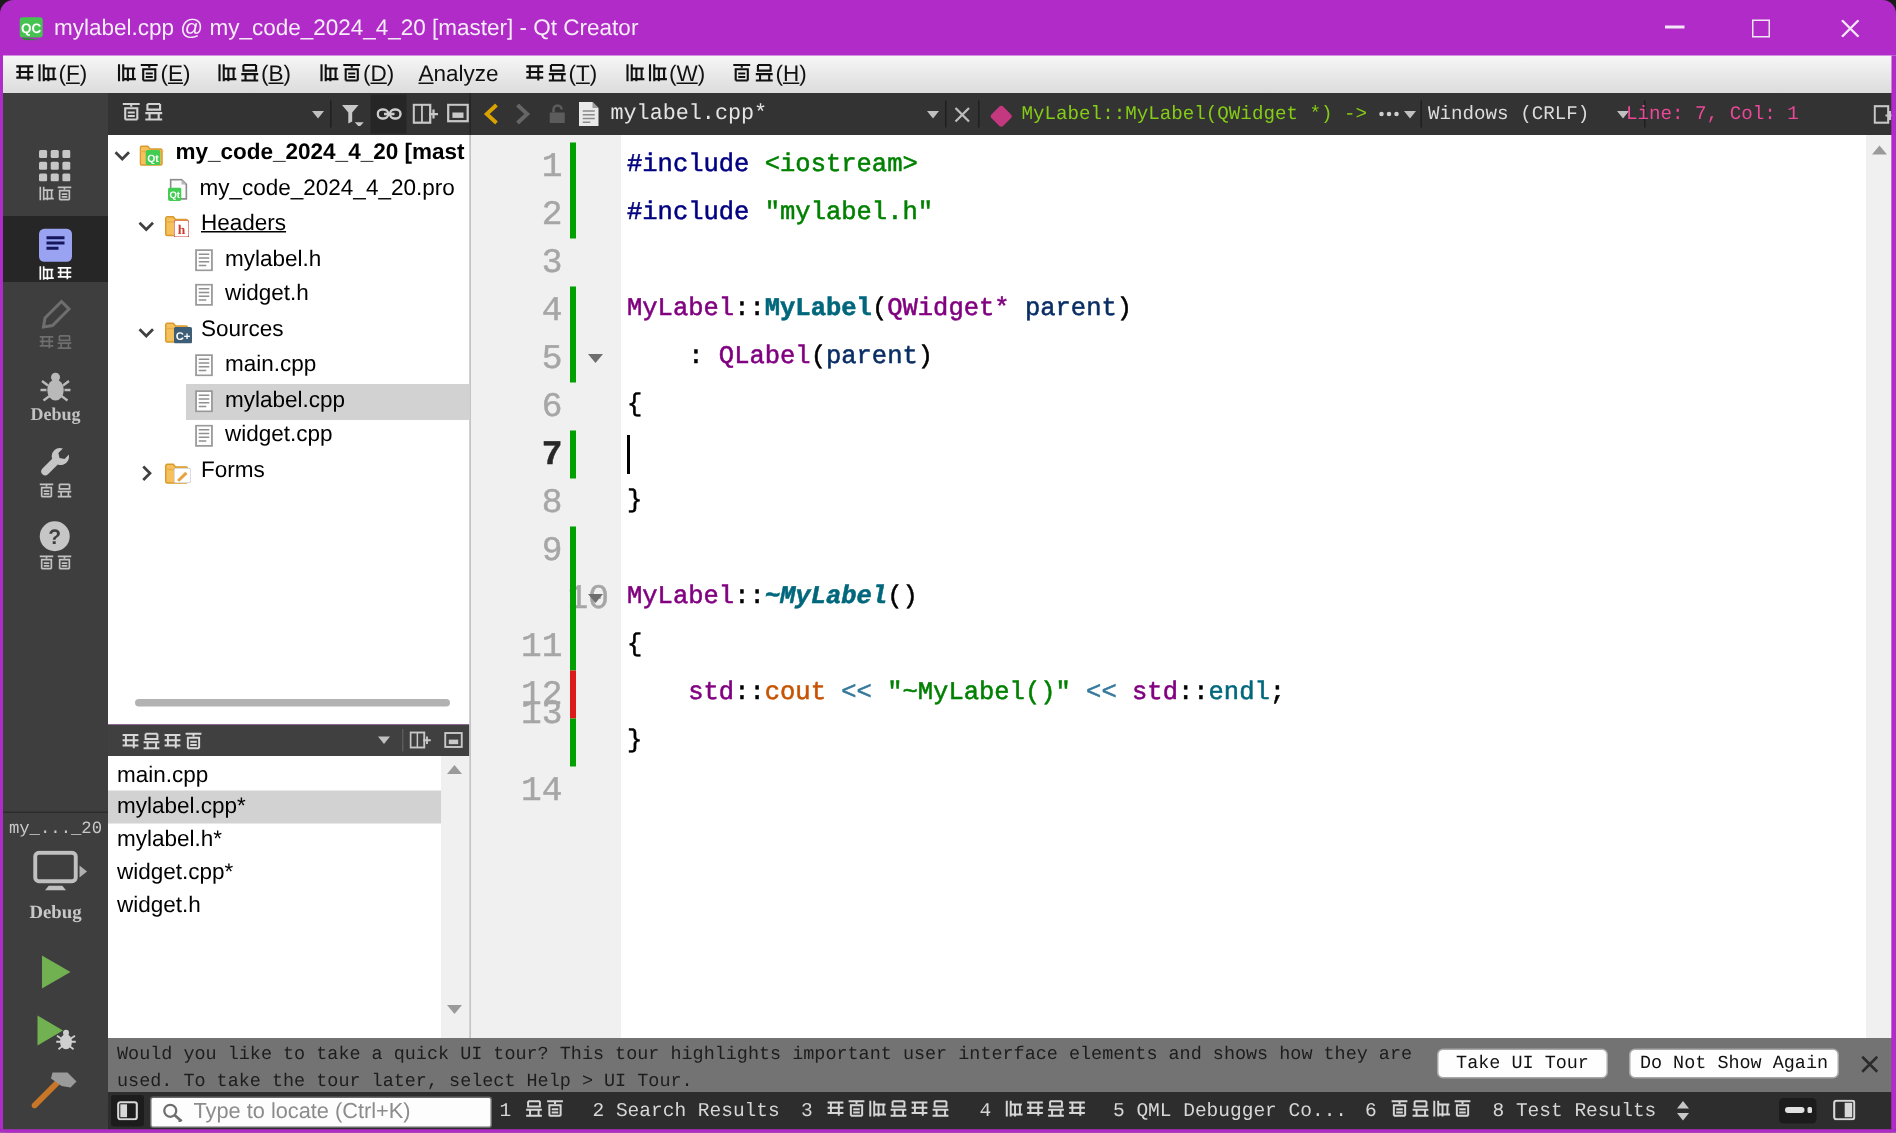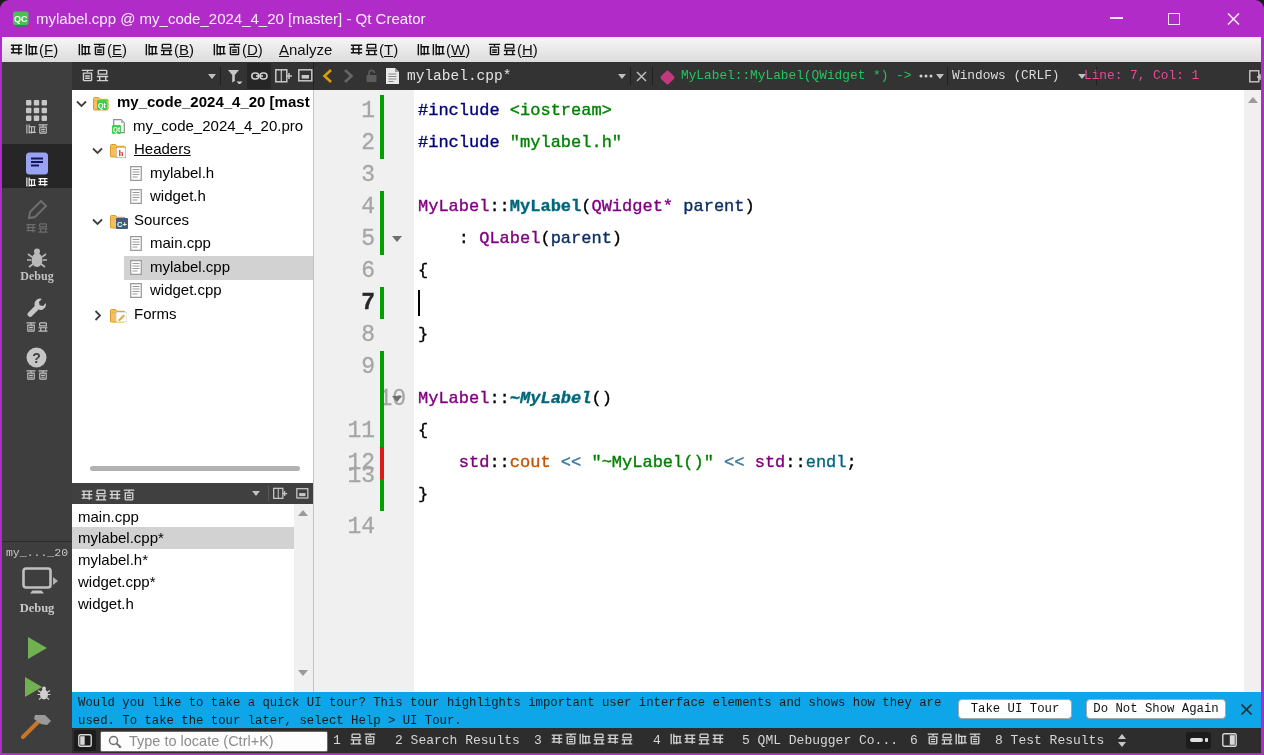--- a/index.html
+++ b/index.html
@@ -15,21 +15,21 @@
     background:linear-gradient(#f6f6f6,#dcdcdc);}
   .mi{position:absolute;top:0;height:25px;line-height:25px;font-size:15px;color:#111;}
   #toolbar{position:absolute;left:72px;top:62px;width:1189px;height:28px;background:#333333;}
   #sidebar{position:absolute;left:2px;top:62px;width:70px;height:691px;background:#3e3e3e;}
   #ptree{position:absolute;left:72px;top:90px;width:241px;height:393px;background:#ffffff;overflow:hidden;}
   #odhead{position:absolute;left:72px;top:483px;width:241px;height:21px;background:#404040;}
   #odlist{position:absolute;left:72px;top:504px;width:241px;height:188px;background:#ffffff;overflow:hidden;}
   #editor{position:absolute;left:313px;top:90px;width:948px;height:602px;background:#ffffff;overflow:hidden;}
   #gutter{position:absolute;left:0;top:0;width:101px;height:602px;background:#f0f0f0;}
   #escroll{position:absolute;left:931px;top:0;width:17px;height:602px;background:#f0f0f0;}
-  #notif{position:absolute;left:72px;top:692px;width:1189px;height:36px;background:#0ea5e9;}
+  #notif{position:absolute;left:72px;top:692px;width:1189px;height:36px;background:#737373;}
   #status{position:absolute;left:72px;top:728px;width:1189px;height:25px;background:#2d2d2d;}
   .cl{white-space:pre;position:absolute;left:0;font-size:17px;line-height:32px;height:32px;font-family:Liberation Mono, monospace;color:#000;-webkit-text-stroke-width:0.35px;}
   .ln{position:absolute;left:0;width:62px;text-align:right;font-size:23px;line-height:32px;height:32px;color:#a6a6a6;font-family:"Liberation Mono",monospace;-webkit-text-stroke-width:0.3px;}
   .k{color:#000080;}  
   .s{color:#008000;}  
   .t{color:#800080;}  
   .f{color:#00677c;font-weight:bold;} 
   .fi{color:#00677c;font-weight:bold;font-style:italic;margin-top:20px;}
   .lv{color:#092e64;} 
   .g{color:#c75300;}  
@@ -171,21 +171,21 @@
   </svg>
   <div class="abs mono" style="left:335px;top:0;height:28px;line-height:28px;font-size:14.5px;color:#e4e4e4;">mylabel.cpp*</div>
   <div class="abs" style="left:546px;top:12px;width:0;height:0;border-left:4px solid transparent;border-right:4px solid transparent;border-top:5px solid #c0c0c0;"></div>
   <div class="tsep" style="left:558px;"></div>
   <svg class="abs" style="left:564px;top:9px" width="11" height="11" viewBox="0 0 11 11">
       <path d="M1 1l9 9M10 1l-9 9" stroke="#bdbdbd" stroke-width="1.5"></path>
     </svg>
   <div class="tsep" style="left:580px;"></div>
 
   <div class="abs" style="left:590px;top:10px;width:11px;height:11px;background:#c4387f;transform:rotate(45deg);border-radius:2px;"></div>
-  <div class="abs mono" style="left:609px;top:0;height:28px;line-height:28px;font-size:12.8px;color:#22c55e;white-space:pre;">MyLabel::MyLabel(QWidget *) -&gt;</div>
+  <div class="abs mono" style="left:609px;top:0;height:28px;line-height:28px;font-size:12.8px;color:#84cc16;white-space:pre;">MyLabel::MyLabel(QWidget *) -&gt;</div>
   <svg class="abs" style="left:847px;top:12px" width="14" height="4" viewBox="0 0 14 4">
       <circle cx="2" cy="2" r="1.5" fill="#d0d0d0"></circle>
       <circle cx="7" cy="2" r="1.5" fill="#d0d0d0"></circle>
       <circle cx="12" cy="2" r="1.5" fill="#d0d0d0"></circle>
     </svg>
   <div class="abs" style="left:864px;top:12px;width:0;height:0;border-left:4px solid transparent;border-right:4px solid transparent;border-top:5px solid #c0c0c0;"></div>
   <div class="tsep" style="left:875px;"></div>
   <div class="abs mono" style="left:880px;top:0;height:28px;line-height:28px;font-size:12.8px;color:#dcdcdc;">Windows (CRLF)</div>
   <div class="abs" style="left:1006px;top:12px;width:0;height:0;border-left:4px solid transparent;border-right:4px solid transparent;border-top:5px solid #c0c0c0;"></div>
   <div class="tsep" style="left:1024px;"></div>

